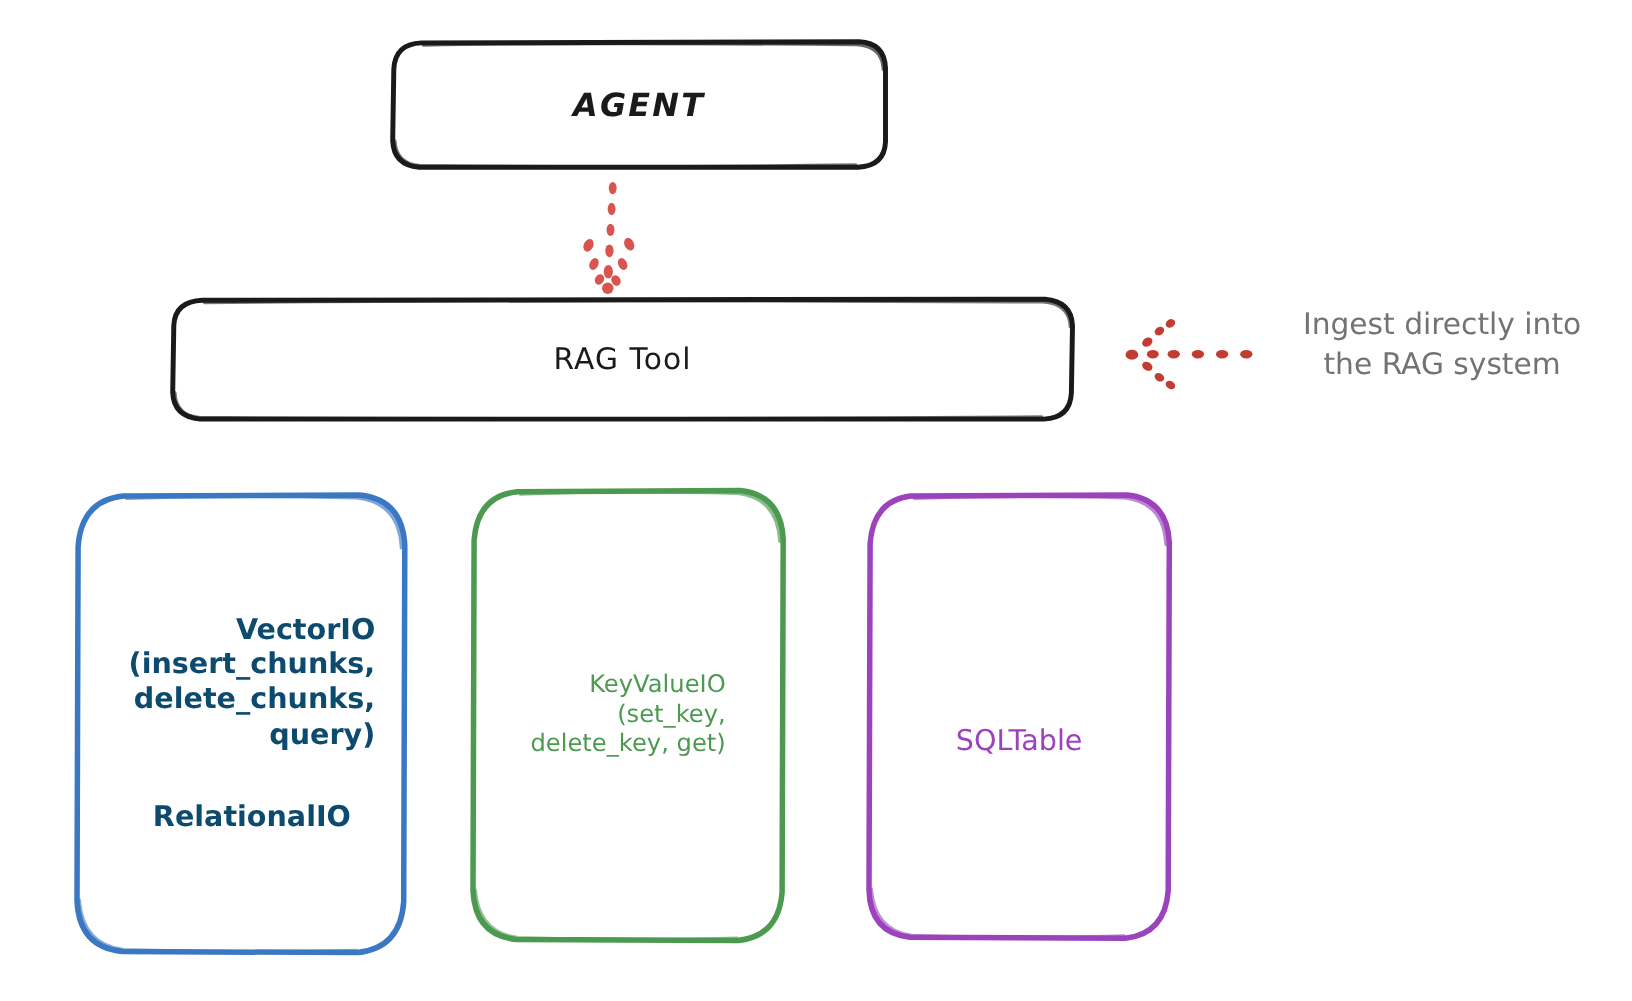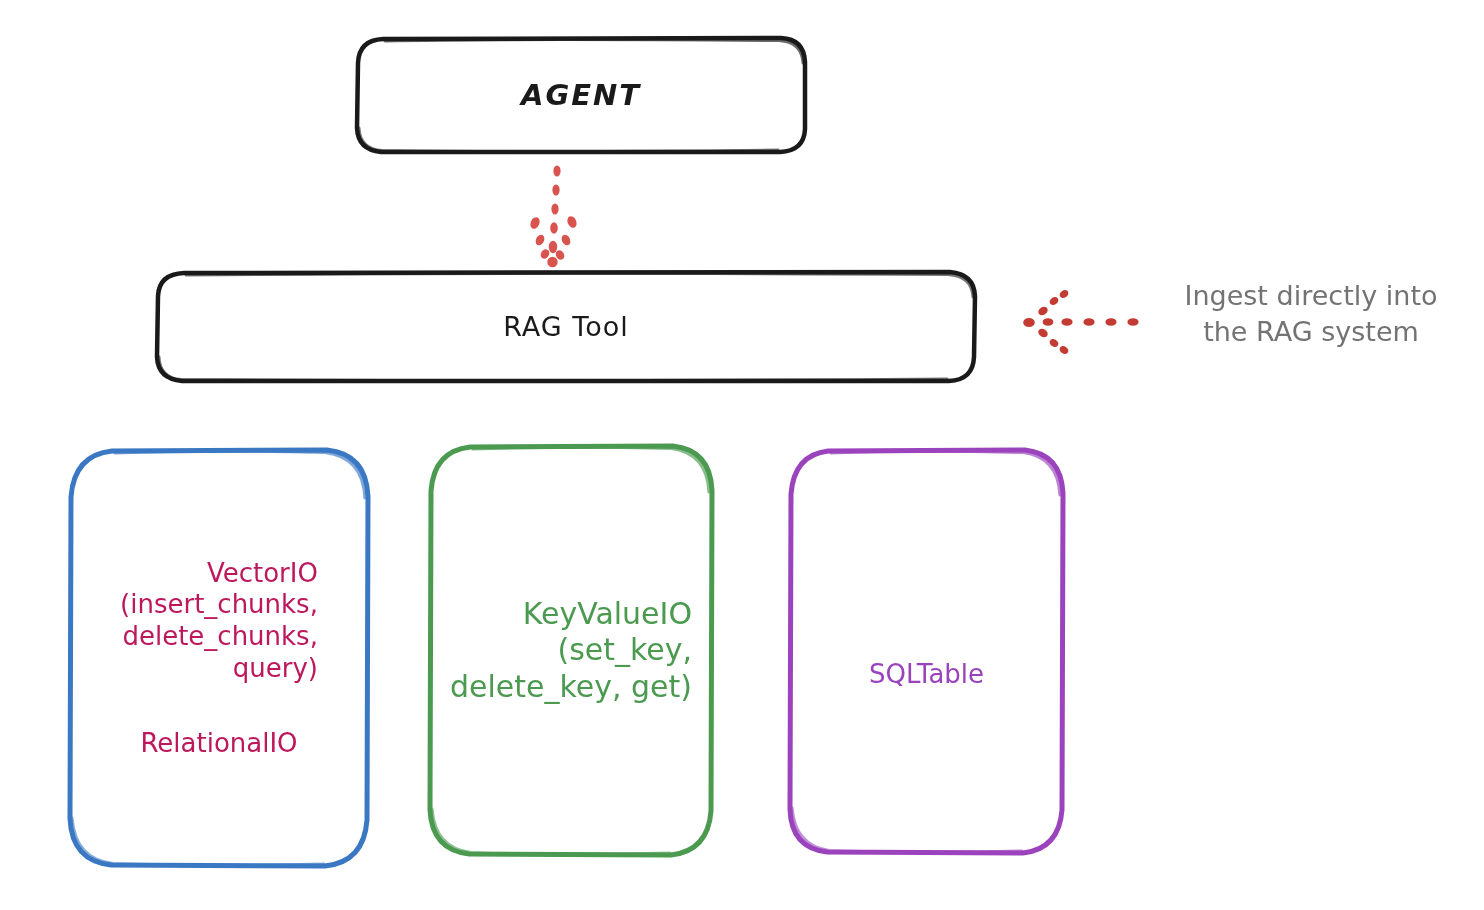--- a/index.html
+++ b/index.html
@@ -54,25 +54,26 @@
   }
   #ragtool-label {
     font-size: 27px;
     font-weight: 400;
     color: #1a1a1a;
     letter-spacing: 1px;
     font-family: "DejaVu Sans", sans-serif;
   }
   
   #vectorio-node {
-    left: 70px;
+    left: 80px;
     top: 450px;
     width: 298px;
     height: 416px;
-    color: #be185d;
+    color: #0c4a6e;
+    font-weight: bold;
   }
   #keyvalueio-node {
     left: 430px;
     top: 446px;
     width: 282px;
     height: 409px;
     color: #4b9a50;
   }
   #relationalio-node {
     left: 790px;
@@ -86,21 +87,21 @@
     line-height: 1.22;
     font-family: "DejaVu Sans", sans-serif;
     white-space: pre-line;
   }
   .index-block {
     font-size: 26px;
     margin-top: 44px;
     font-family: "DejaVu Sans", sans-serif;
   }
   #vectorio-node .api-block { font-size: 26px; }
-  #keyvalueio-node .api-block { font-size: 30px; }
+  #keyvalueio-node .api-block { font-size: 22px; }
   #relationalio-node .api-block { font-size: 25px; }
   
   #ingest-annotation {
     position: absolute;
     left: 1148px;
     top: 278px;
     width: 326px;
     color: #737373;
     font-size: 27px;
     line-height: 1.32;

